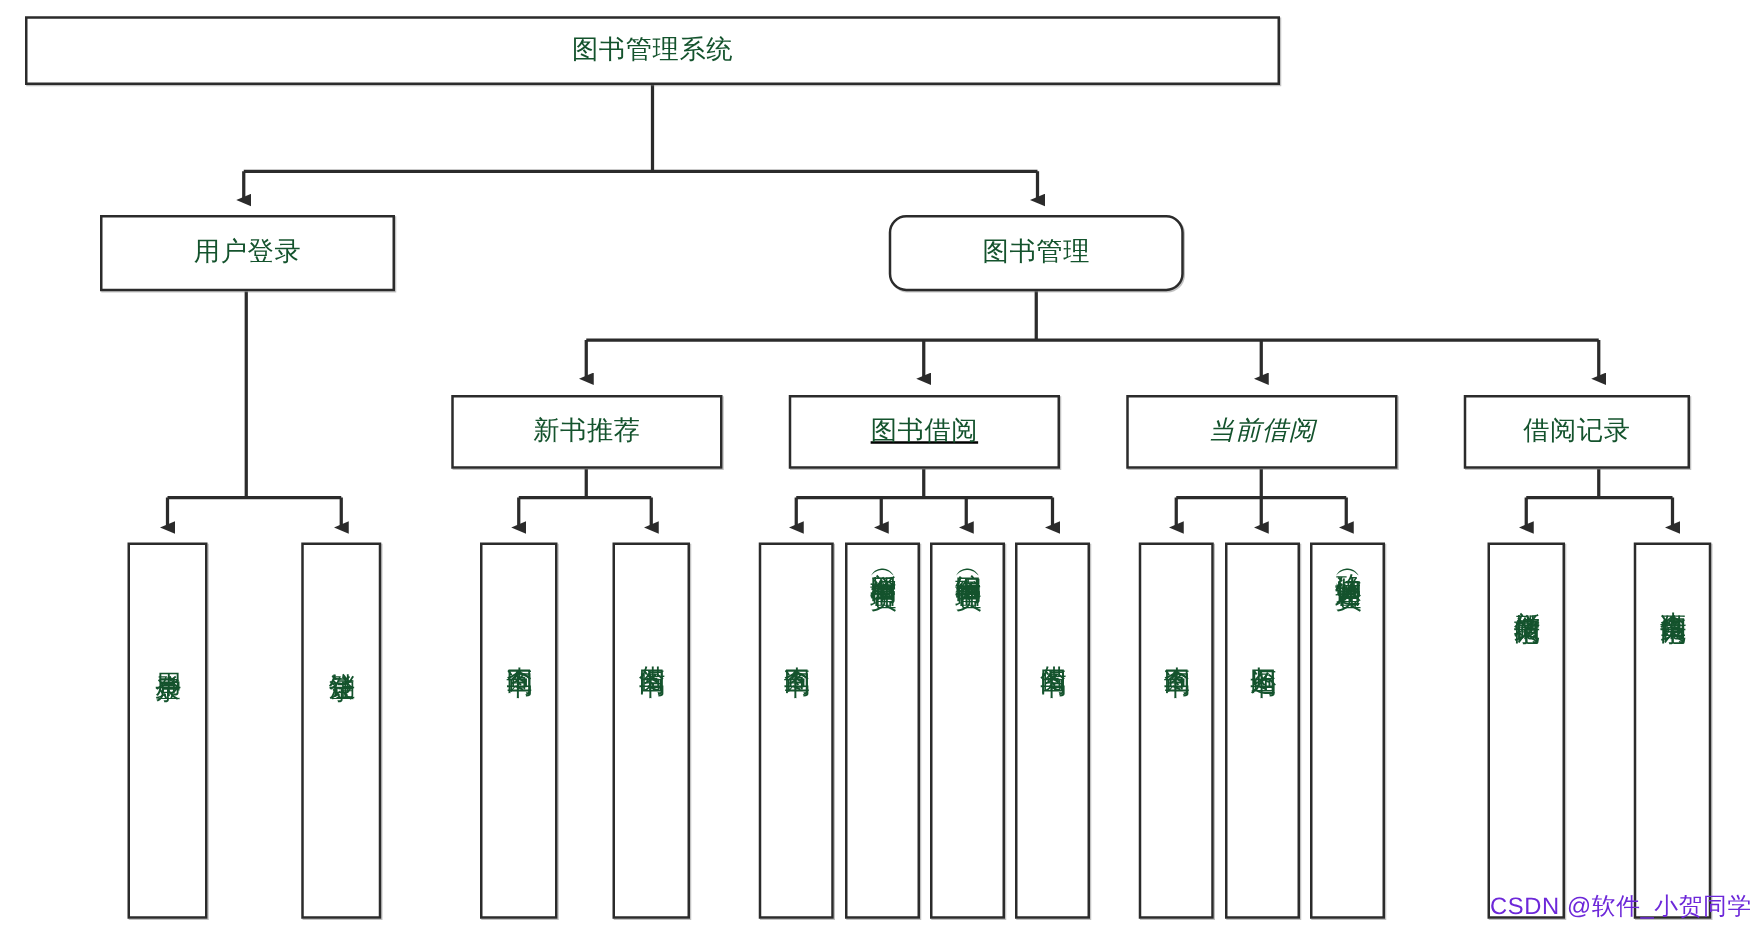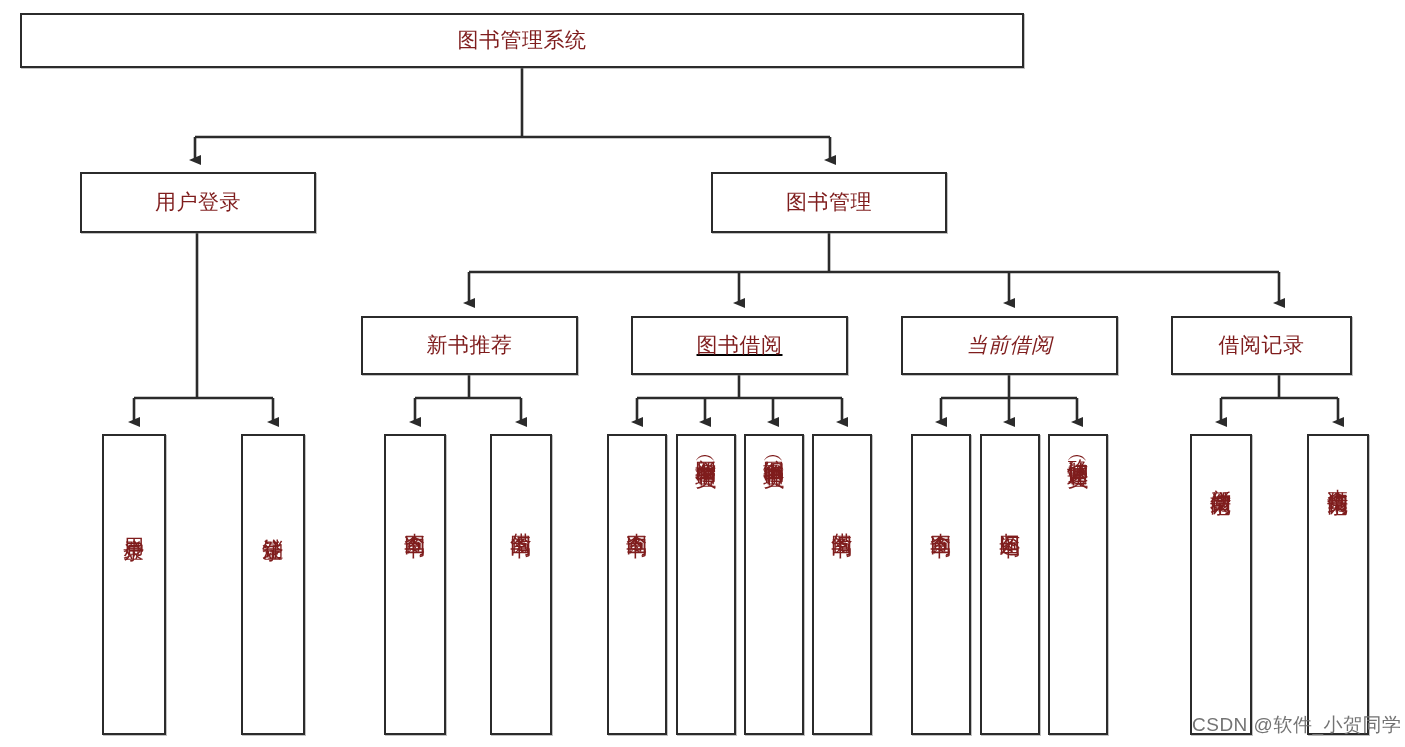--- a/index.html
+++ b/index.html
@@ -28,42 +28,42 @@
     position: absolute;
     box-sizing: border-box;
     background: #ffffff;
     border: 2px solid #2b2b2b;
     display: flex;
     align-items: center;
     justify-content: center;
     box-shadow: 1px 1px 0 rgba(120,120,120,0.45);
   }
   .node-label {
-    color: #7f1d1d;
+    color: #14532d;
     font-size: 21px;
     line-height: 1.06;
     letter-spacing: 0.5px;
     white-space: nowrap;
   }
   .node.vertical {
     align-items: flex-start;
     padding-top: 0;
   }
   .node.vertical .node-label {
     writing-mode: vertical-rl;
     text-orientation: upright;
     font-size: 21px;
     line-height: 1.22;
     letter-spacing: 1.5px;
     white-space: normal;
     margin: 0 auto;
   }
   .watermark {
     position: absolute;
-    color: #737373;
+    color: #6d28d9;
     font-size: 19px;
     letter-spacing: 0.5px;
     white-space: nowrap;
     pointer-events: none;
   }
 </style>
 </head>
 <body>
 
 <div id="diagram-root">
@@ -118,21 +118,21 @@
     </g>
   </svg>
 
   <div class="node" style="left:20px; top:13px; width:1004px; height:55px;">
     <span class="node-label">图书管理系统</span>
   </div>
 
   <div class="node" style="left:80px; top:172px; width:236px; height:61px;">
     <span class="node-label">用户登录</span>
   </div>
-  <div class="node" style="left:711px; top:172px; width:236px; height:61px;">
+  <div class="node" style="left:711px; top:172px; width:236px; height:61px;border-radius:14px;">
     <span class="node-label">图书管理</span>
   </div>
 
   <div class="node" style="left:361px; top:316px; width:217px; height:59px;">
     <span class="node-label">新书推荐</span>
   </div>
   <div class="node" style="left:631px; top:316px; width:217px; height:59px;text-decoration:underline;">
     <span class="node-label">图书借阅</span>
   </div>
   <div class="node" style="left:901px; top:316px; width:217px; height:59px;font-style:italic;">

